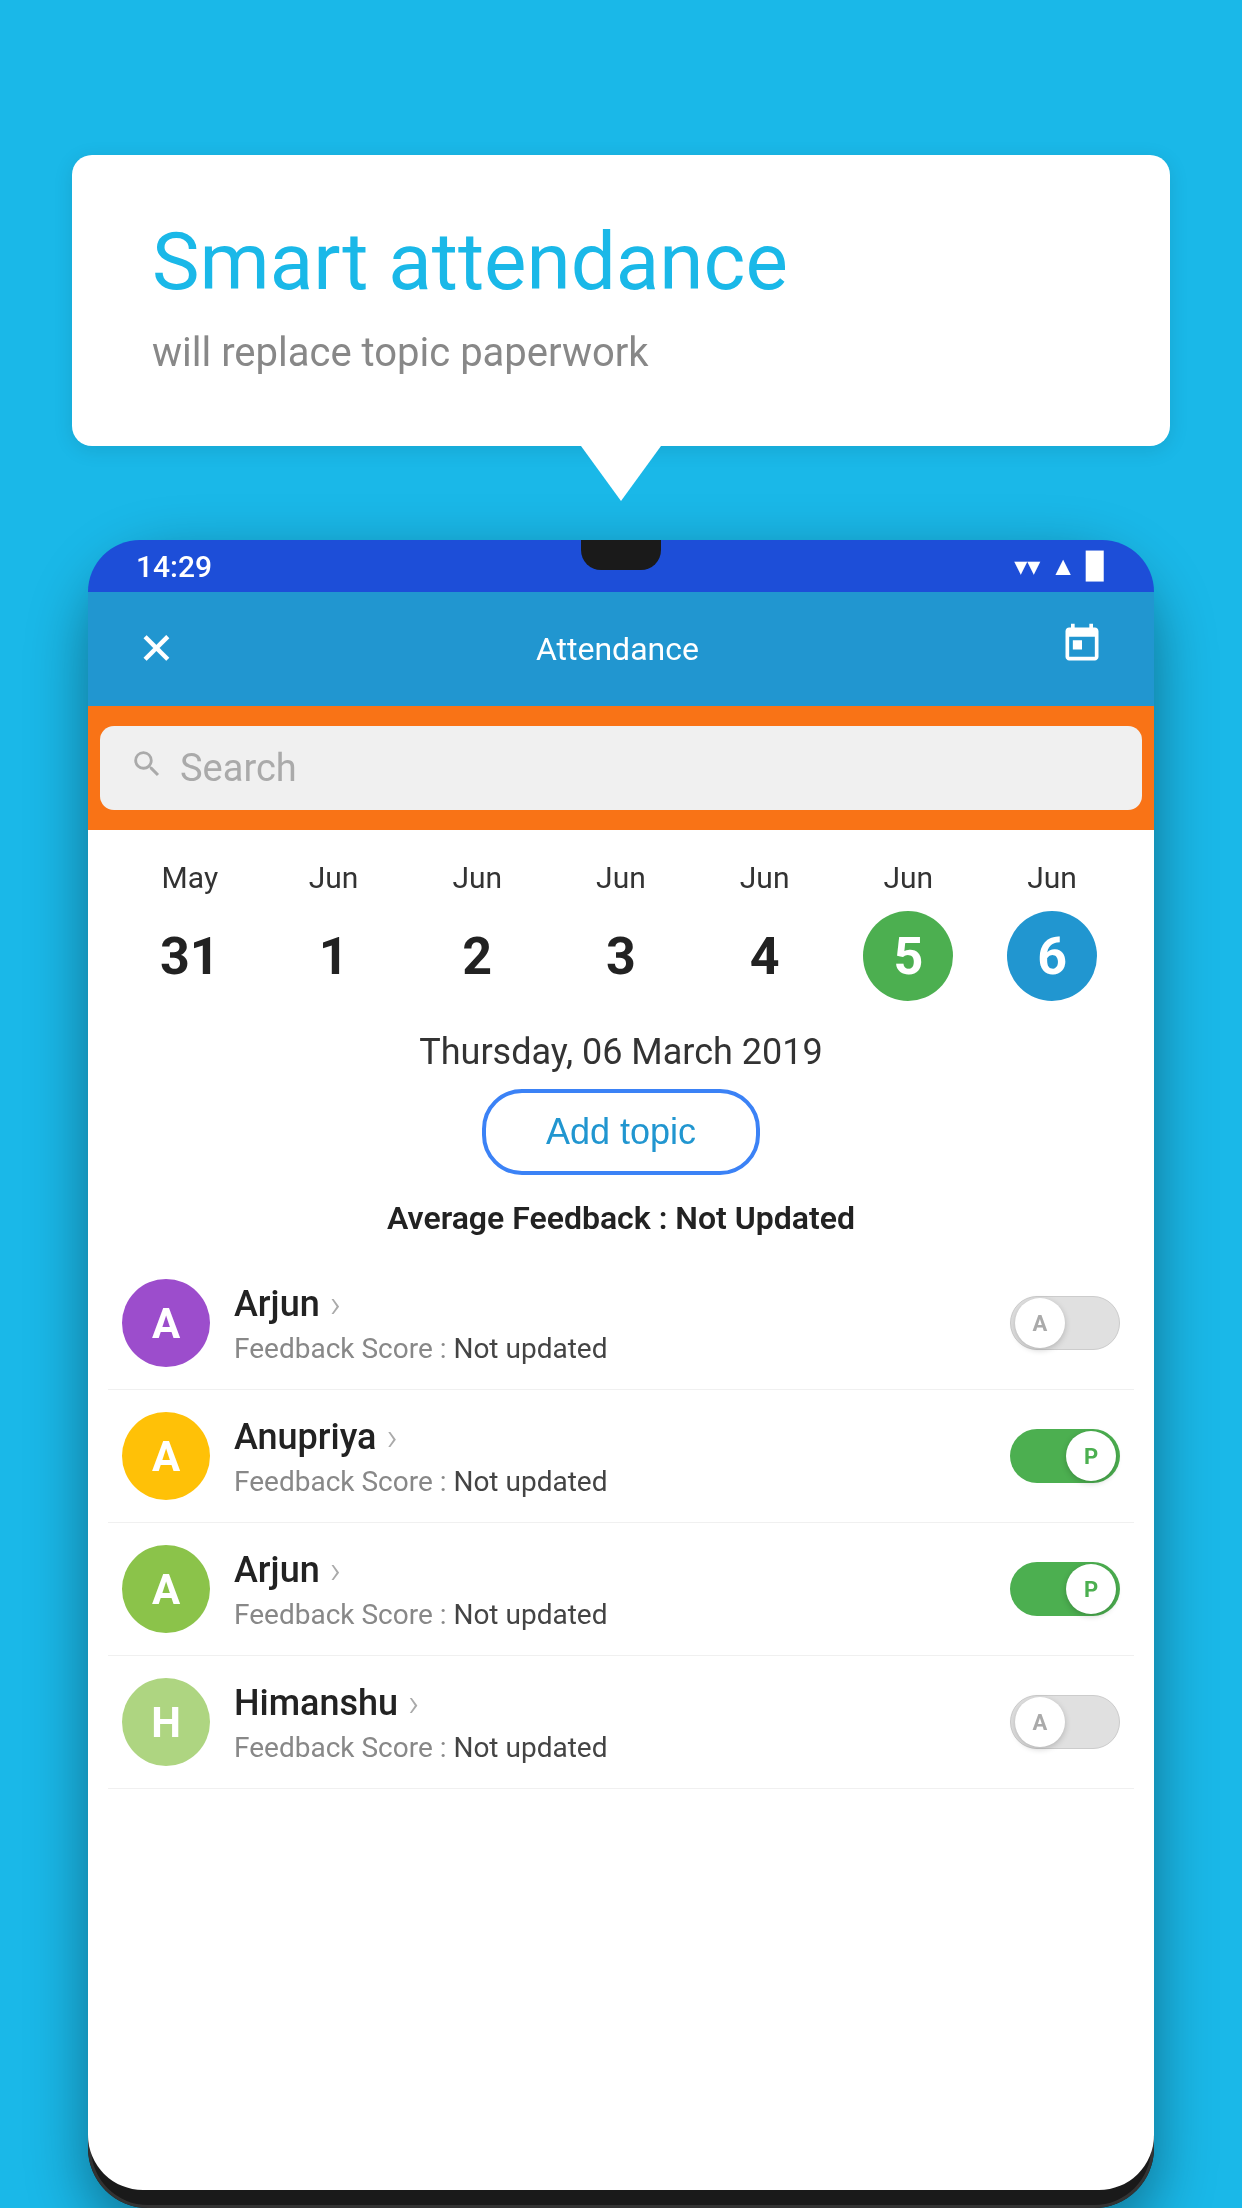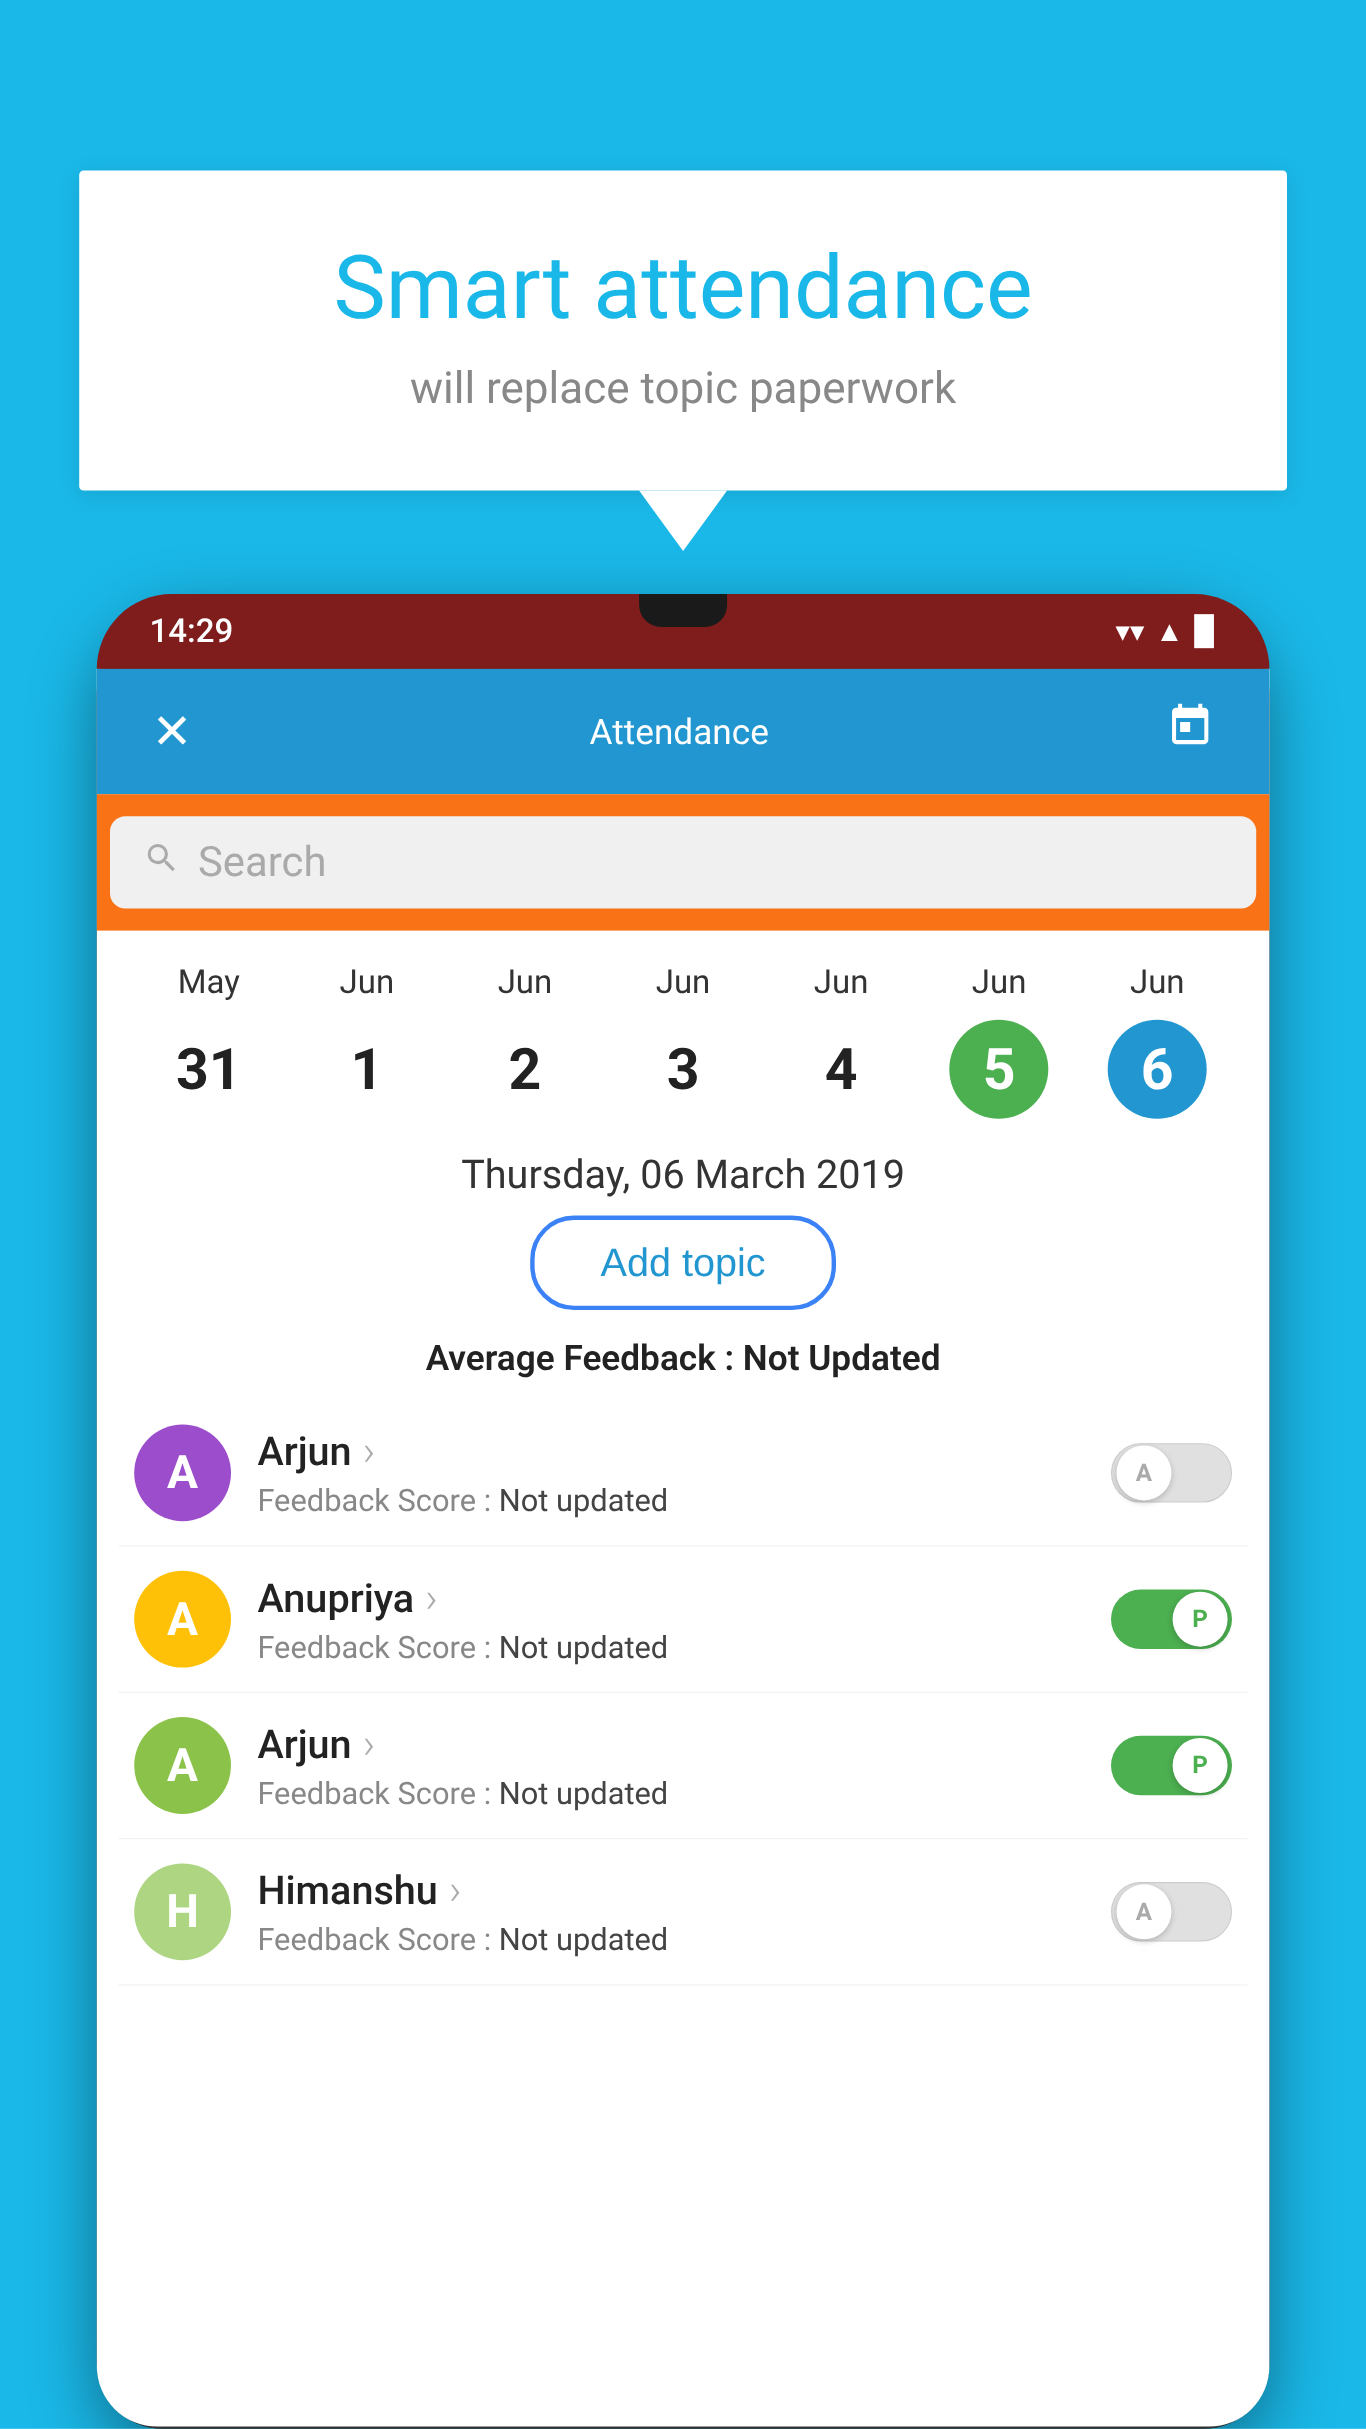--- a/index.html
+++ b/index.html
@@ -16,23 +16,23 @@
     
     .speech-bubble-wrapper {
       position: absolute;
       top: 155px;
       left: 72px;
       right: 72px;
     }
 
     .speech-bubble {
       background: white;
-      border-radius: 4px;
+      border-radius: 20px;
       padding: 60px 80px 70px;
-      text-align: center;
+      text-align: left;
       box-shadow: 0 4px 20px rgba(0,0,0,0.1);
     }
 
     .speech-bubble-title {
       color: #1ab8e8;
       font-size: 80px;
       font-weight: 400;
       margin-bottom: 20px;
     }
 
@@ -59,23 +59,23 @@
       right: 88px;
       bottom: 0px;
       background: #1a1a1a;
       border-radius: 90px 90px 60px 60px;
       padding: 0;
       box-shadow: 0 20px 60px rgba(0,0,0,0.4), inset 0 0 0 3px #333;
     }
 
     
     .phone-status-bar {
-      background: #7f1d1d;
+      background: #1d4ed8;
       border-radius: 82px 82px 0 0;
-      height: 68px;
+      height: 52px;
       display: flex;
       align-items: center;
       justify-content: space-between;
       padding: 0 48px;
       position: relative;
     }
 
     .status-time {
       color: white;
       font-size: 30px;

